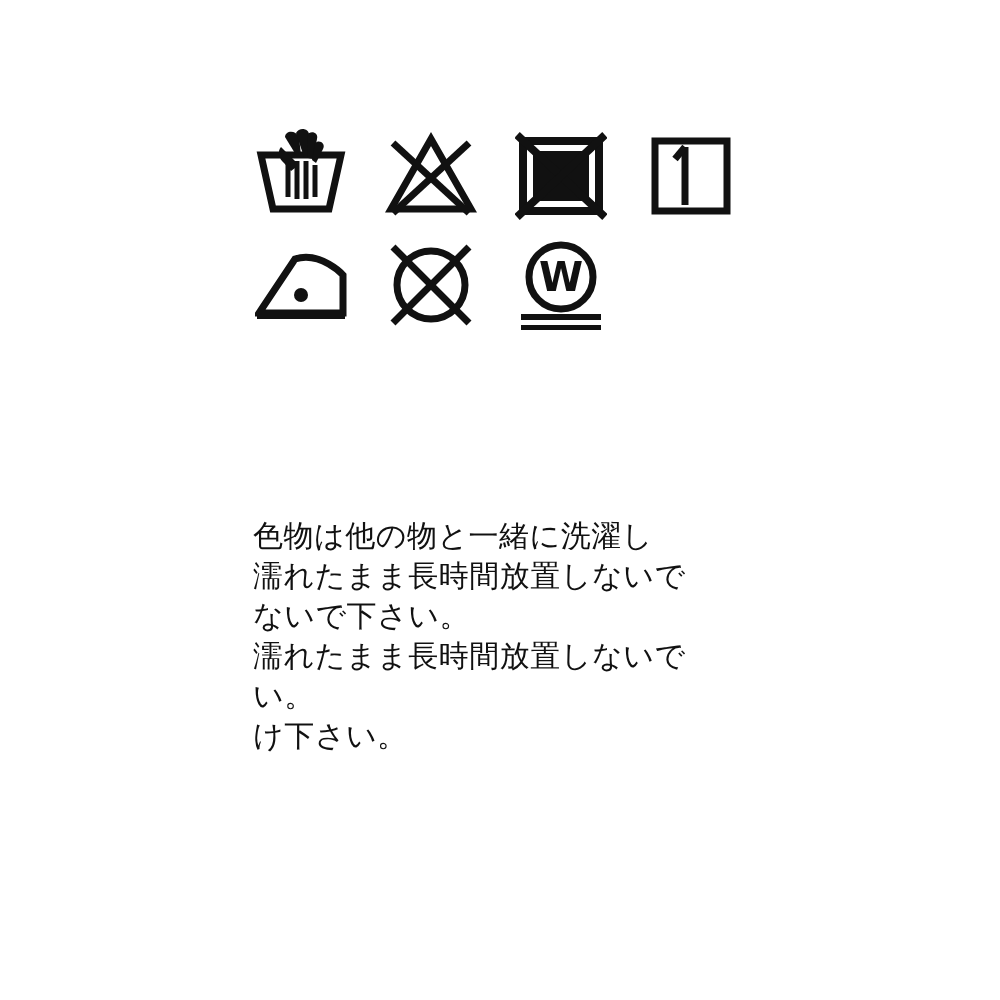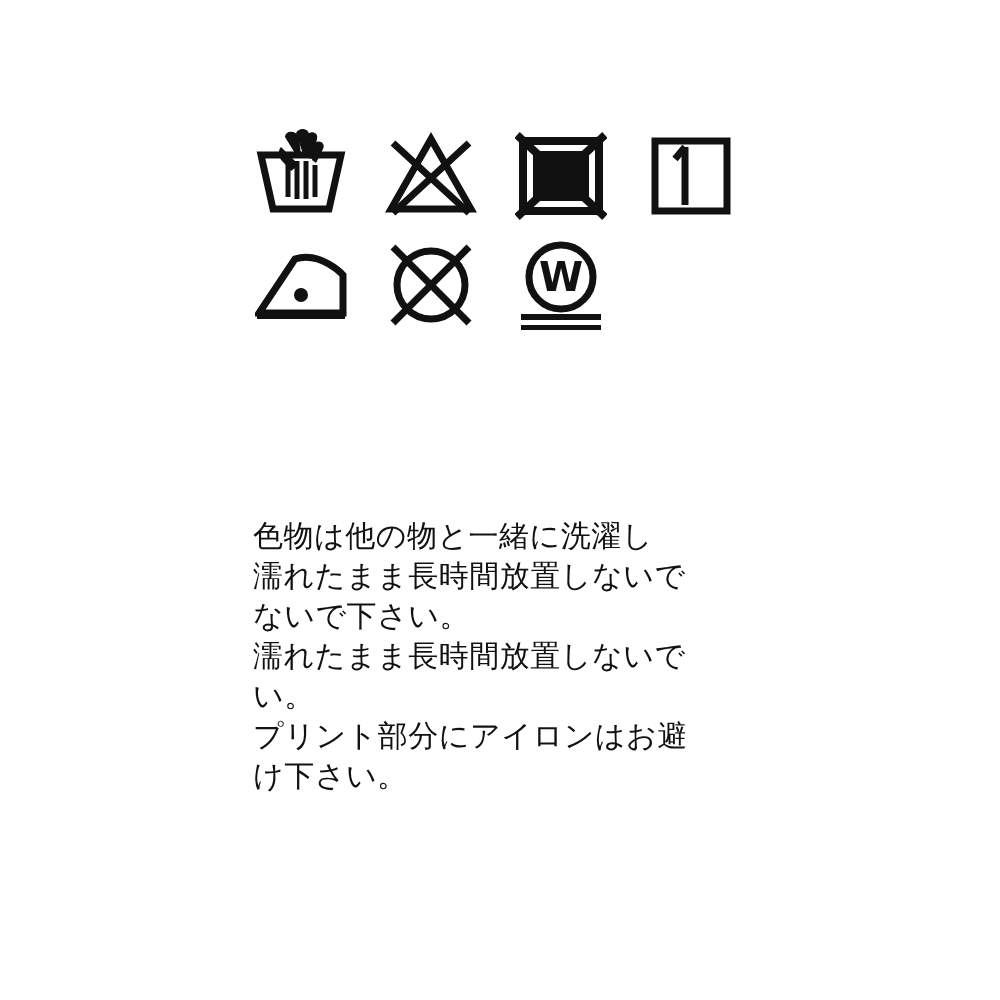--- a/index.html
+++ b/index.html
@@ -152,17 +152,16 @@
     </div>
 
   </div>
 
   <div class="instructions">
     <div class="instruction-line">色物は他の物と一緒に洗濯し</div>
     <div class="instruction-line">濡れたまま長時間放置しないで</div>
     <div class="instruction-line">ないで下さい。</div>
     <div class="instruction-line">濡れたまま長時間放置しないで</div>
     <div class="instruction-line">い。</div>
-    <div class="instruction-line">プリント部分にアイロンはお避</div>
     <div class="instruction-line">け下さい。</div>
   </div>
 
 </div>
 
 </body></html>

